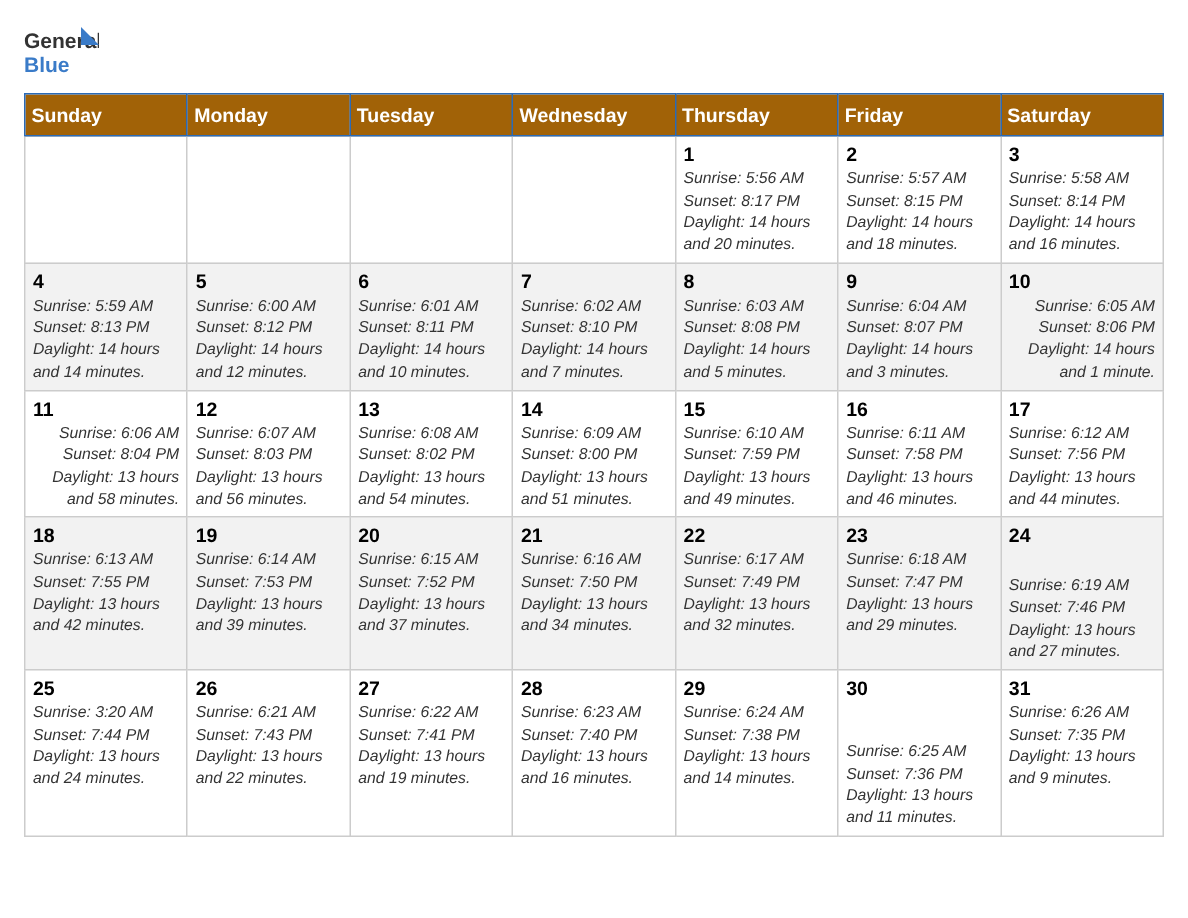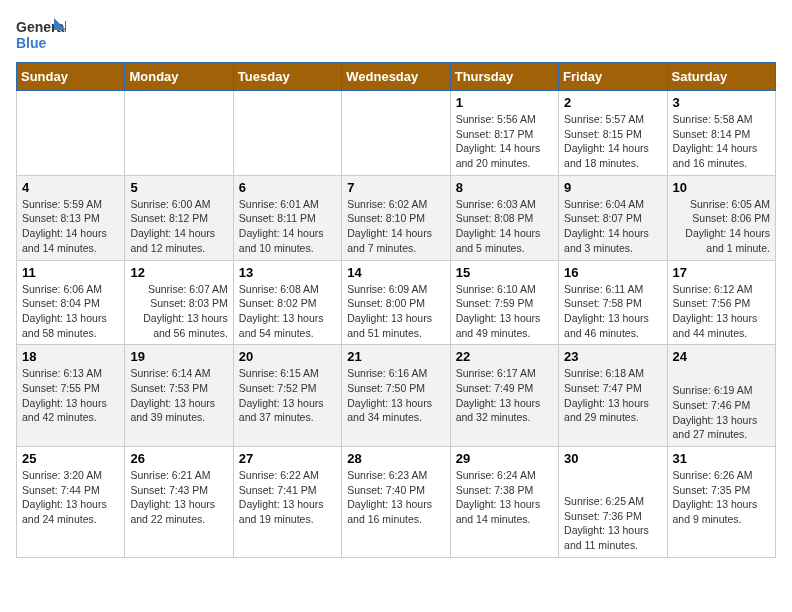--- a/index.html
+++ b/index.html
@@ -61,20 +61,21 @@
     .day-num {
       font-weight: bold;
       font-size: 13px;
       margin-bottom: 2px;
       display: block;
     }
     .day-info {
       color: #333;
       line-height: 1.4;
       font-size: 10.5px;
+      font-style: italic;
     }
     .empty-cell {
       background: #fff !important;
     }
     .calendar tbody tr:nth-child(odd) td {
       background: #fff;
     }
     .calendar tbody tr:nth-child(even) td {
       background: #f2f2f2;
     }
@@ -183,28 +184,28 @@
           <span class="day-num">10</span>
           <div class="day-info" style="white-space: pre-line; text-align: right;">Sunrise: 6:05 AM
 Sunset: 8:06 PM
 Daylight: 14 hours
 and 1 minute.</div>
         </td>
       </tr>
       <tr>
         <td>
           <span class="day-num">11</span>
-          <div class="day-info" style="white-space: pre-line;">Sunrise: 6:06 AM
+          <div class="day-info" style="white-space: pre-line; text-align: right;">Sunrise: 6:06 AM
 Sunset: 8:04 PM
 Daylight: 13 hours
 and 58 minutes.</div>
         </td>
         <td>
           <span class="day-num">12</span>
-          <div class="day-info" style="white-space: pre-line; text-align: right;">Sunrise: 6:07 AM
+          <div class="day-info" style="white-space: pre-line;">Sunrise: 6:07 AM
 Sunset: 8:03 PM
 Daylight: 13 hours
 and 56 minutes.</div>
         </td>
         <td>
           <span class="day-num">13</span>
           <div class="day-info" style="white-space: pre-line;">Sunrise: 6:08 AM
 Sunset: 8:02 PM
 Daylight: 13 hours
 and 54 minutes.</div>

